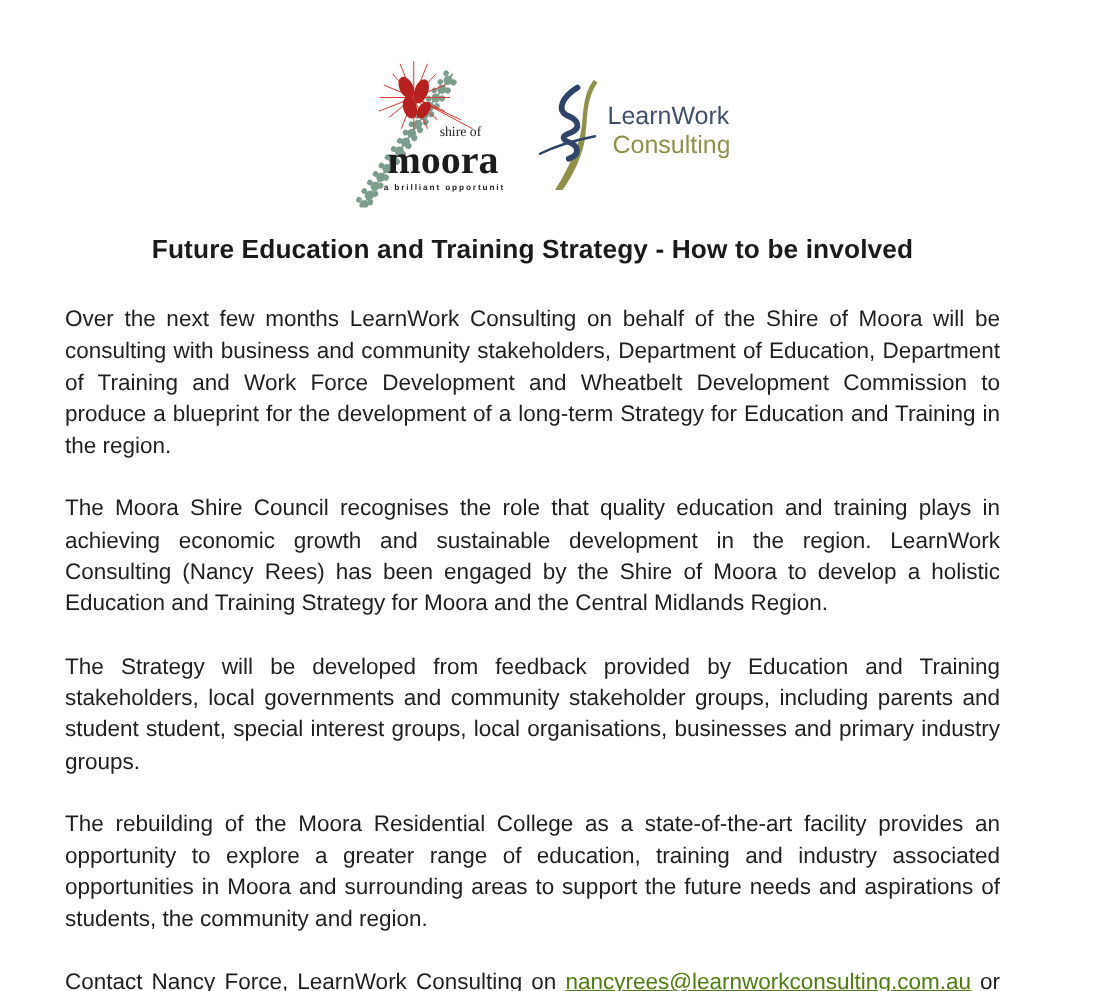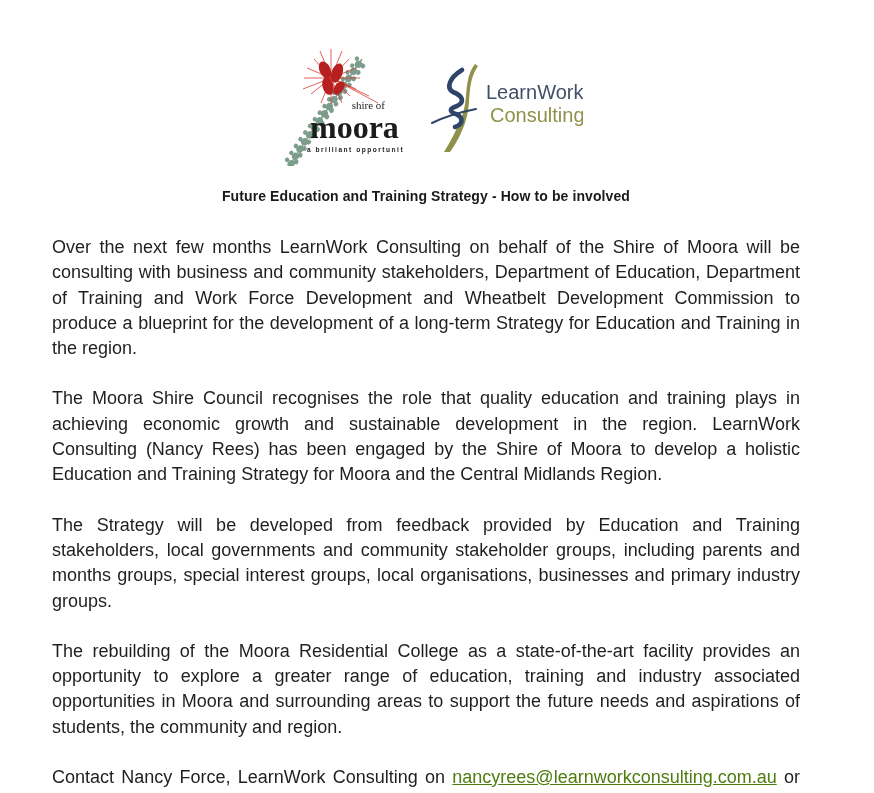--- a/index.html
+++ b/index.html
@@ -23,21 +23,21 @@
     justify-content: center;
     align-items: center;
     gap: 28px;
     margin-left: 6px;
     margin-bottom: 22px;
   }
   .moora-logo { width: 122px; height: 120px; }
   .learnwork-logo { width: 152px; height: 96px; }
   .doc-title {
     text-align: center;
-    font-size: 14px;
+    font-size: 21px;
     font-weight: bold;
     color: #1a1a1a;
     letter-spacing: 0.1px;
     margin-bottom: 31px;
   }
   .body-text p {
     font-size: 18px;
     line-height: 25.3px;
     text-align: justify;
     color: #1f1f1f;
@@ -116,18 +116,18 @@
       </svg>
     </div>
 
   </div>
 
   <h1 class="doc-title">Future Education and Training Strategy - How to be involved</h1>
 
   <div class="body-text">
     <p>Over the next few months LearnWork Consulting on behalf of the Shire of Moora will be consulting with business and community stakeholders, Department of Education, Department of Training and Work Force Development and Wheatbelt Development Commission to produce a blueprint for the development of a long-term Strategy for Education and Training in the region.</p>
     <p>The Moora Shire Council recognises the role that quality education and training plays in achieving economic growth and sustainable development in the region. LearnWork Consulting (Nancy Rees) has been engaged by the Shire of Moora to develop a holistic Education and Training Strategy for Moora and the Central Midlands Region.</p>
-    <p>The Strategy will be developed from feedback provided by Education and Training stakeholders, local governments and community stakeholder groups, including parents and months groups, special interest groups, local organisations, businesses and primary industry groups.</p>
+    <p>The Strategy will be developed from feedback provided by Education and Training stakeholders, local governments and community stakeholder groups, including parents and student student, special interest groups, local organisations, businesses and primary industry groups.</p>
     <p>The rebuilding of the Moora Residential College as a state-of-the-art facility provides an opportunity to explore a greater range of education, training and industry associated opportunities in Moora and surrounding areas to support the future needs and aspirations of students, the community and region.</p>
     <p><span>Contact Nancy Force, LearnWork Consulting on </span><a class="email-link" href="#">nancyrees@learnworkconsulting.com.au</a><span> or 0408 921 568 to find out more about this project and how you can be involved.</span></p>
   </div>
 
 </div>
 
 </body></html>

